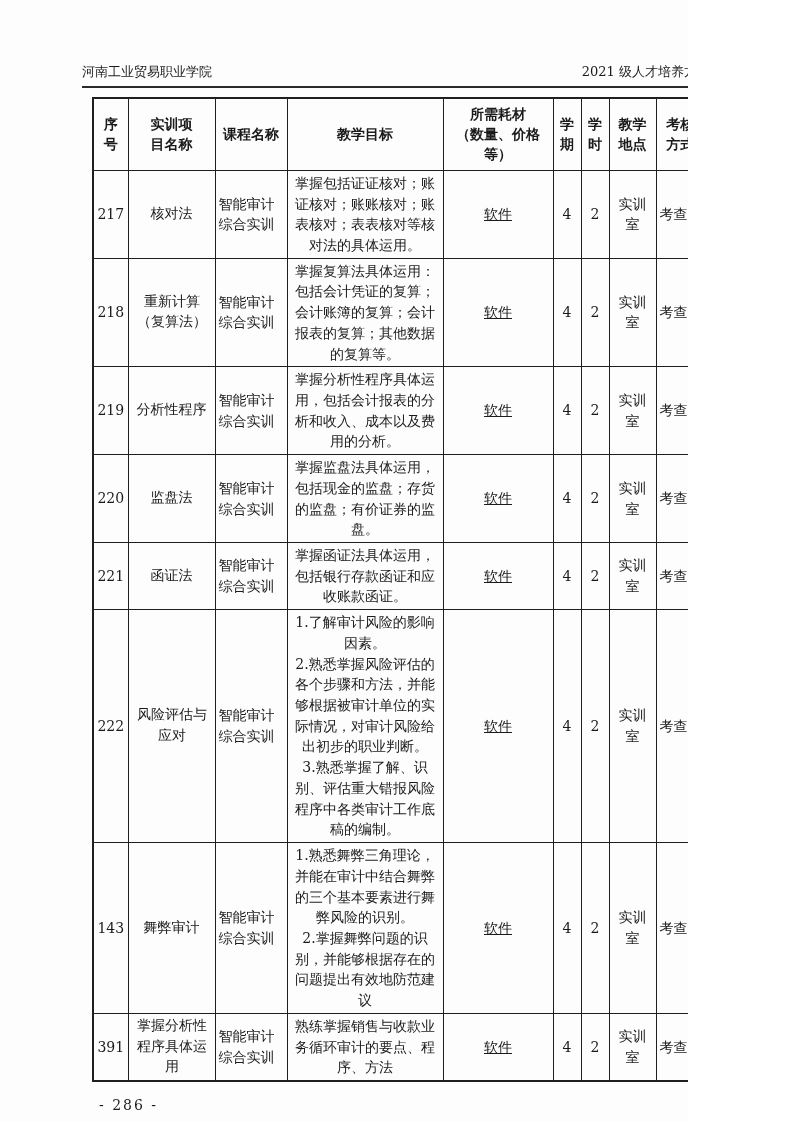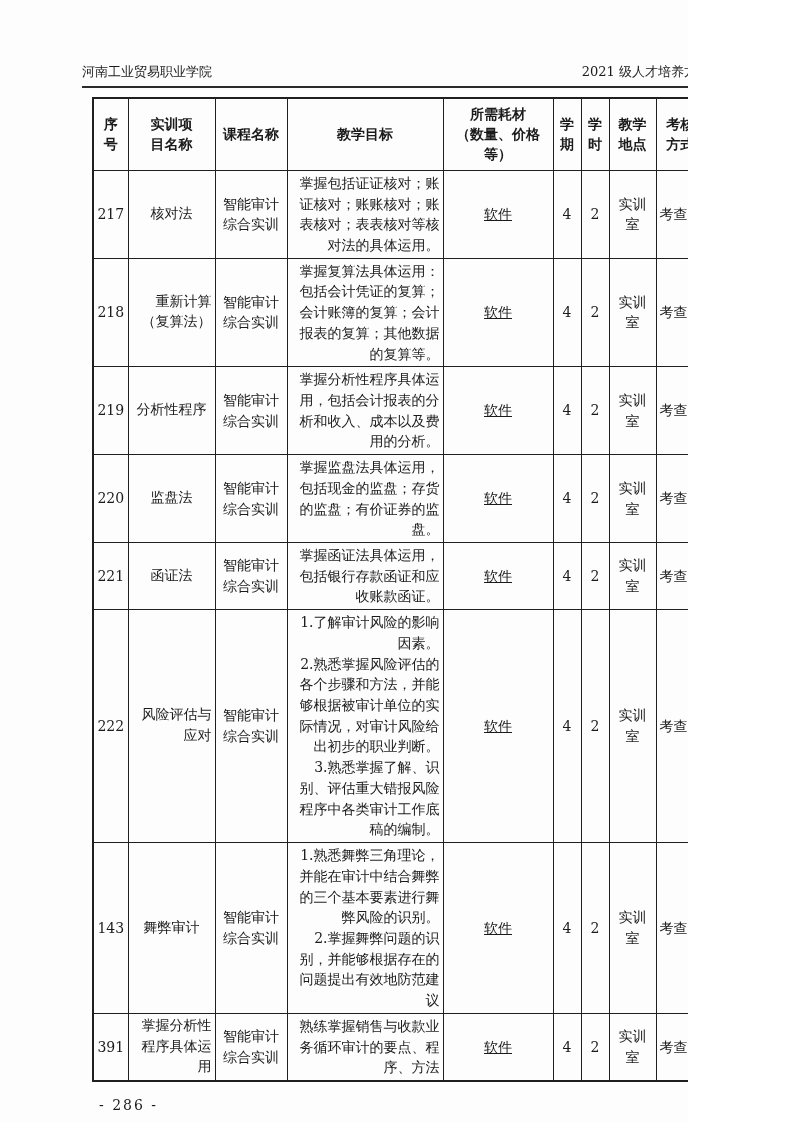--- a/index.html
+++ b/index.html
@@ -55,23 +55,23 @@
     height: 55px;
   }
   .training-table td {
     font-size: 14px;
     line-height: 1.48;
     vertical-align: middle;
     padding: 2px 3px;
   }
   .c-seq      { text-align: center; }
   .c-project  { text-align: center; font-family: Liberation Serif, serif; }
-  .c-project.left { text-align: right; padding-left: 4px; }
-  .c-course   { text-align: center; padding-left: 5px; margin-left: 36px; }
-  .c-goal     { text-align: right; white-space: pre-line; padding-left: 5px; padding-right: 2px; }
+  .c-project.left { text-align: center; padding-left: 4px; }
+  .c-course   { text-align: left; padding-left: 5px; margin-left: 36px; }
+  .c-goal     { text-align: center; white-space: pre-line; padding-left: 5px; padding-right: 2px; }
   .c-material { text-align: center; text-decoration: underline; }
   .c-sem      { text-align: center; }
   .c-hours    { text-align: center; }
   .c-place    { text-align: center; padding: 2px 1px; }
   .c-assess   { text-align: left; }
   .page-number {
     margin-top: 15px;
     margin-left: 14px;
     font-size: 14px;
     letter-spacing: 2px;

